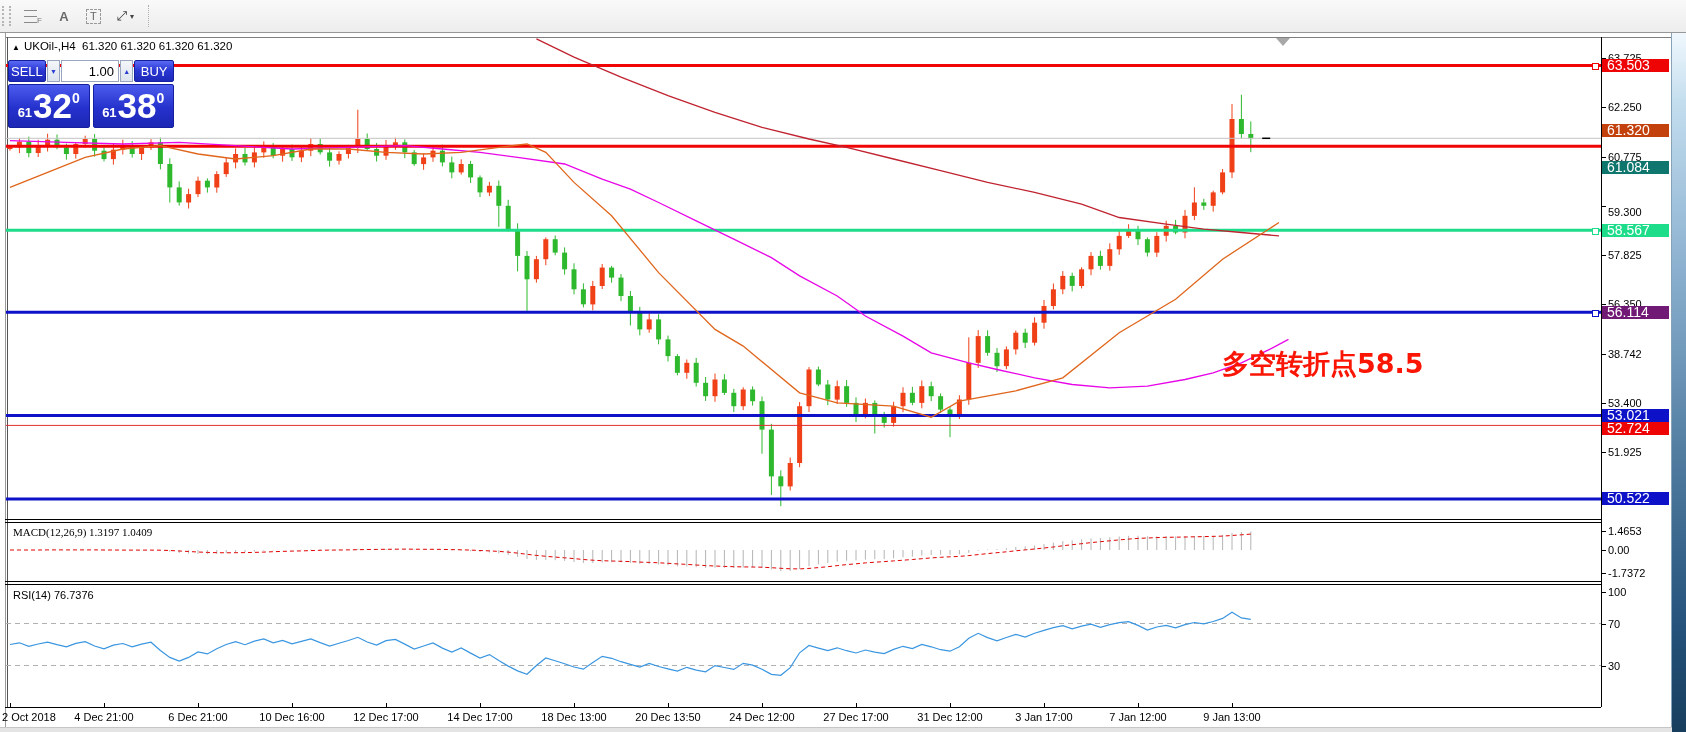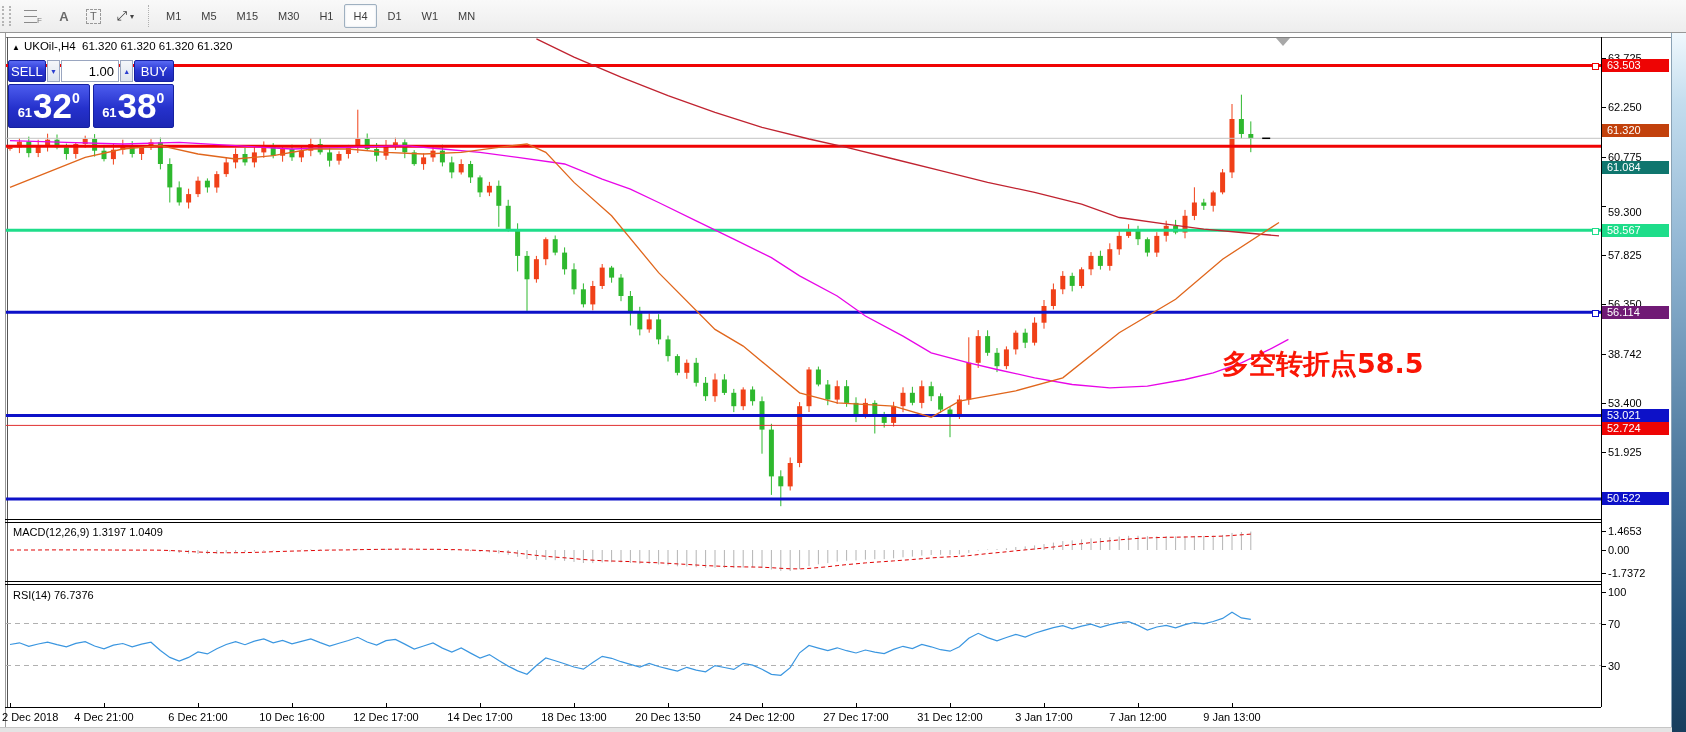--- a/index.html
+++ b/index.html
@@ -28,40 +28,40 @@
   .h-macd-top{left:5px;top:522px;width:1596px;height:1px;background:#000;}
   .h-macd-bottom{left:5px;top:581px;width:1596px;height:1px;background:#000;}
   .h-rsi-top{left:5px;top:584px;width:1596px;height:1px;background:#000;}
   .h-date-axis{left:5px;top:707px;width:1596px;height:1px;background:#000;}
   .bottom-strip{left:0;top:727px;width:1686px;height:5px;background:#e4e4e4;border-top:1px solid #c6c6c6;}
   .vscroll{left:1672px;top:33px;width:14px;height:699px;background:linear-gradient(180deg,#f0f8fd 0%,#c3ddee 10%,#8fb4d2 32%,#527da1 60%,#24527a 85%,#183e5d 100%);}
   .shift-arrow{left:1276px;top:38px;width:0;height:0;border-left:7px solid transparent;border-right:7px solid transparent;border-top:8px solid #a8a8a8;}
   
   .legend{left:12px;top:40px;font-size:11.5px;color:#000;z-index:5;}
   .legend .mk{font-size:8px;margin-right:4px;}
-  .macd-label{left:13px;top:526px;font-size:11px;color:#000;z-index:5;}
+  .macd-label{left:13px;top:526px;font-size:11px;color:#000;z-index:5;font-family:Liberation Serif, serif;}
   .rsi-label{left:13px;top:589px;font-size:11px;color:#000;z-index:5;}
   .annotation{left:1222px;top:346px;font-size:27px;font-weight:bold;color:#fa1505;z-index:4;font-family:"DejaVu Sans",sans-serif;white-space:nowrap;}
   
   .trade-panel{left:8px;top:60px;width:166px;z-index:6;}
   .tp-row{display:flex;height:22px;margin-bottom:2px;}
   .tp-btn{background:linear-gradient(180deg,#5a6af4 0%,#2936d2 48%,#1d29b8 100%);color:#fff;border:1px solid #1520a0;border-radius:2px;font-size:13px;font-family:"Liberation Sans",sans-serif;padding:0;text-align:center;}
   .tp-sell{width:40px;}
   .tp-buy{width:42px;}
   .tp-spin{width:14px;background:linear-gradient(#f4f6f9,#dde4ee);border:1px solid #9aa6c0;color:#2b3fd0;font-size:7px;padding:0;margin:0 1px;}
   .tp-vol{width:48px;text-align:right;font-size:13px;border:1px solid #9aa6c0;padding:0 4px;font-family:"Liberation Sans",sans-serif;}
   .tp-tiles{display:flex;gap:3px;}
   .tp-tile{width:81px;height:42px;background:linear-gradient(180deg,#4c5cee 0%,#2531cc 55%,#1c27b4 100%);border:1px solid #1520a0;border-radius:2px;color:#fff;display:flex;align-items:center;justify-content:center;}
   .tp-tile .prefix{font-size:13px;font-weight:bold;align-self:flex-end;margin:0 1px 7px 0;}
   .tp-tile .big{font-size:35px;font-weight:bold;line-height:38px;}
   .tp-tile .sup{font-size:14px;font-weight:bold;align-self:flex-start;margin-top:5px;}
   
   .plabel{position:absolute;left:1608px;font-size:11px;color:#000;line-height:12px;white-space:nowrap;}
   .ptick{position:absolute;left:1601px;width:5px;height:1px;background:#000;}
-  .badge{position:absolute;left:1602px;width:62px;height:13px;color:#fff;font-size:11px;line-height:13px;padding-left:5px;z-index:3;}
+  .badge{position:absolute;left:1602px;width:62px;height:13px;color:#fff;font-size:14px;line-height:13px;padding-left:5px;z-index:3;}
   .handle{position:absolute;width:5px;height:5px;background:#fff;z-index:3;}
   .dlabel{position:absolute;top:711px;font-size:11px;color:#000;width:90px;text-align:center;white-space:nowrap;}
   .dtick{position:absolute;top:703px;width:1px;height:5px;background:#000;}
   #cv{position:absolute;left:6px;top:37px;z-index:1;}
 </style>
 </head>
 <body>
 
 <div class="toolbar">
   <div class="grip"></div>
@@ -75,31 +75,20 @@
       </button>
       <button class="tbtn t-label">
         <span class="glyph">T</span>
       </button>
       <button class="tbtn t-arrows">
         <span class="glyph">⤢</span>
         <span class="caret">▾</span>
       </button>
     </div>
   <div class="sep"></div>
-  <div id="tf-group" style="display:flex;align-items:center;">
-      <div class="tf">M1</div>
-      <div class="tf">M5</div>
-      <div class="tf">M15</div>
-      <div class="tf">M30</div>
-      <div class="tf">H1</div>
-      <div class="tf active">H4</div>
-      <div class="tf">D1</div>
-      <div class="tf">W1</div>
-      <div class="tf">MN</div>
-    </div>
 </div>
 
 <div class="abs chart-top-border"></div>
 <div class="abs v-left-outer"></div>
 <div class="abs v-left-inner"></div>
 <div class="abs v-right"></div>
 <div class="abs v-axis-right"></div>
 <div class="abs h-main-bottom"></div>
 <div class="abs h-macd-top"></div>
 <div class="abs h-macd-bottom"></div>
@@ -592,21 +581,21 @@
     <div class="plabel" style="top: 566.584px;">-1.7372</div>
     <div class="ptick" style="top: 592px;"></div>
     <div class="plabel" style="top: 586px;">100</div>
     <div class="ptick" style="top: 623.5px;"></div>
     <div class="plabel" style="top: 617.5px;">70</div>
     <div class="ptick" style="top: 665.5px;"></div>
     <div class="plabel" style="top: 659.5px;">30</div>
   </div>
 <div id="date-axis">
     <div class="dtick" style="left: 10px;"></div>
-    <div class="dlabel" style="left: 2px; text-align: left;">2 Dec 2018</div>
+    <div class="dlabel" style="left: 2px; text-align: left;">2 Oct 2018</div>
     <div class="dtick" style="left: 104px;"></div>
     <div class="dlabel" style="left: 59px;">4 Dec 21:00</div>
     <div class="dtick" style="left: 198px;"></div>
     <div class="dlabel" style="left: 153px;">6 Dec 21:00</div>
     <div class="dtick" style="left: 292px;"></div>
     <div class="dlabel" style="left: 247px;">10 Dec 16:00</div>
     <div class="dtick" style="left: 386px;"></div>
     <div class="dlabel" style="left: 341px;">12 Dec 17:00</div>
     <div class="dtick" style="left: 480px;"></div>
     <div class="dlabel" style="left: 435px;">14 Dec 17:00</div>

